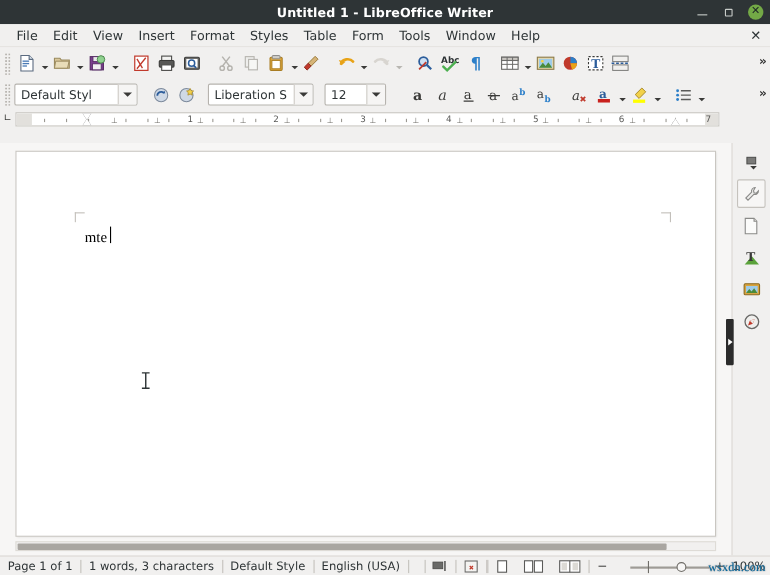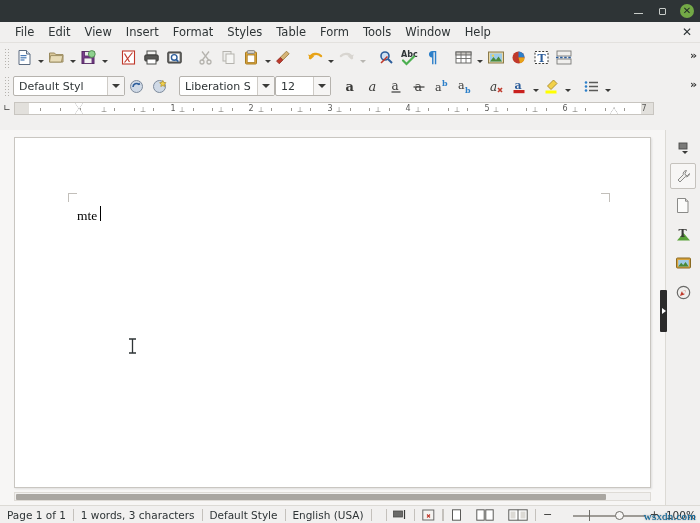--- a/index.html
+++ b/index.html
@@ -86,21 +86,21 @@
   .tb-sep { width: 8px; }
   .tb-chev {
     position: absolute; right: 3px; top: 6px;
     font-size: 11px; color: #333; cursor: pointer; font-weight: bold;
   }
 
   
   .combo {
     display: flex; align-items: center; height: 20px;
     border: 1px solid #b6b3ae; background: #ffffff; border-radius: 2px;
-    margin-right: 0;
+    margin-right: 10px;
   }
   .combo .val {
     font-size: 11px; color: #2e3436; padding: 0 5px;
     white-space: nowrap; overflow: hidden;
   }
   .combo .drop {
     width: 17px; height: 18px; border-left: 1px solid #cfccc7;
     display: flex; align-items: center; justify-content: center;
     background: #f6f5f4; cursor: pointer;
   }
@@ -240,20 +240,21 @@
   }
   .zoompct { font-size: 10.5px; padding-right: 4px; color: #2e3436; }
   svg { display: block; }
 </style>
 </head>
 <body>
 
 <div class="app">
 
   <div class="titlebar">
+    <div class="title">Untitled 1 - LibreOffice Writer</div>
     <div class="winbtns">
       <div class="winbtn">
           <span class="minline"></span>
         </div>
       <div class="winbtn">
           <span class="maxbox"></span>
         </div>
       <div class="winbtn close">
           <span class="x">✕</span>
         </div>

